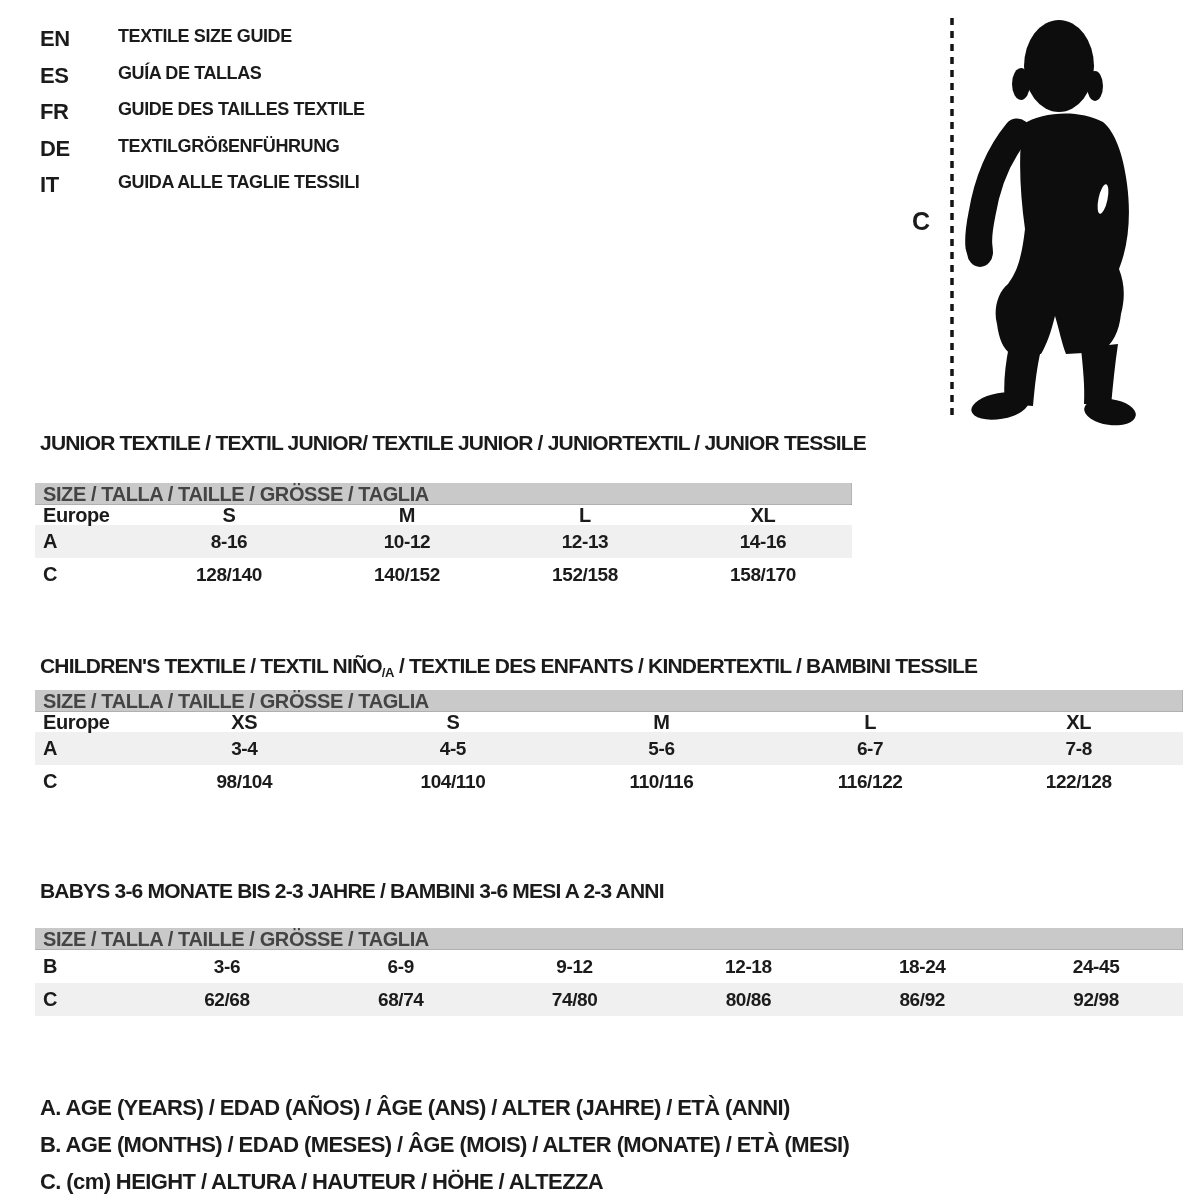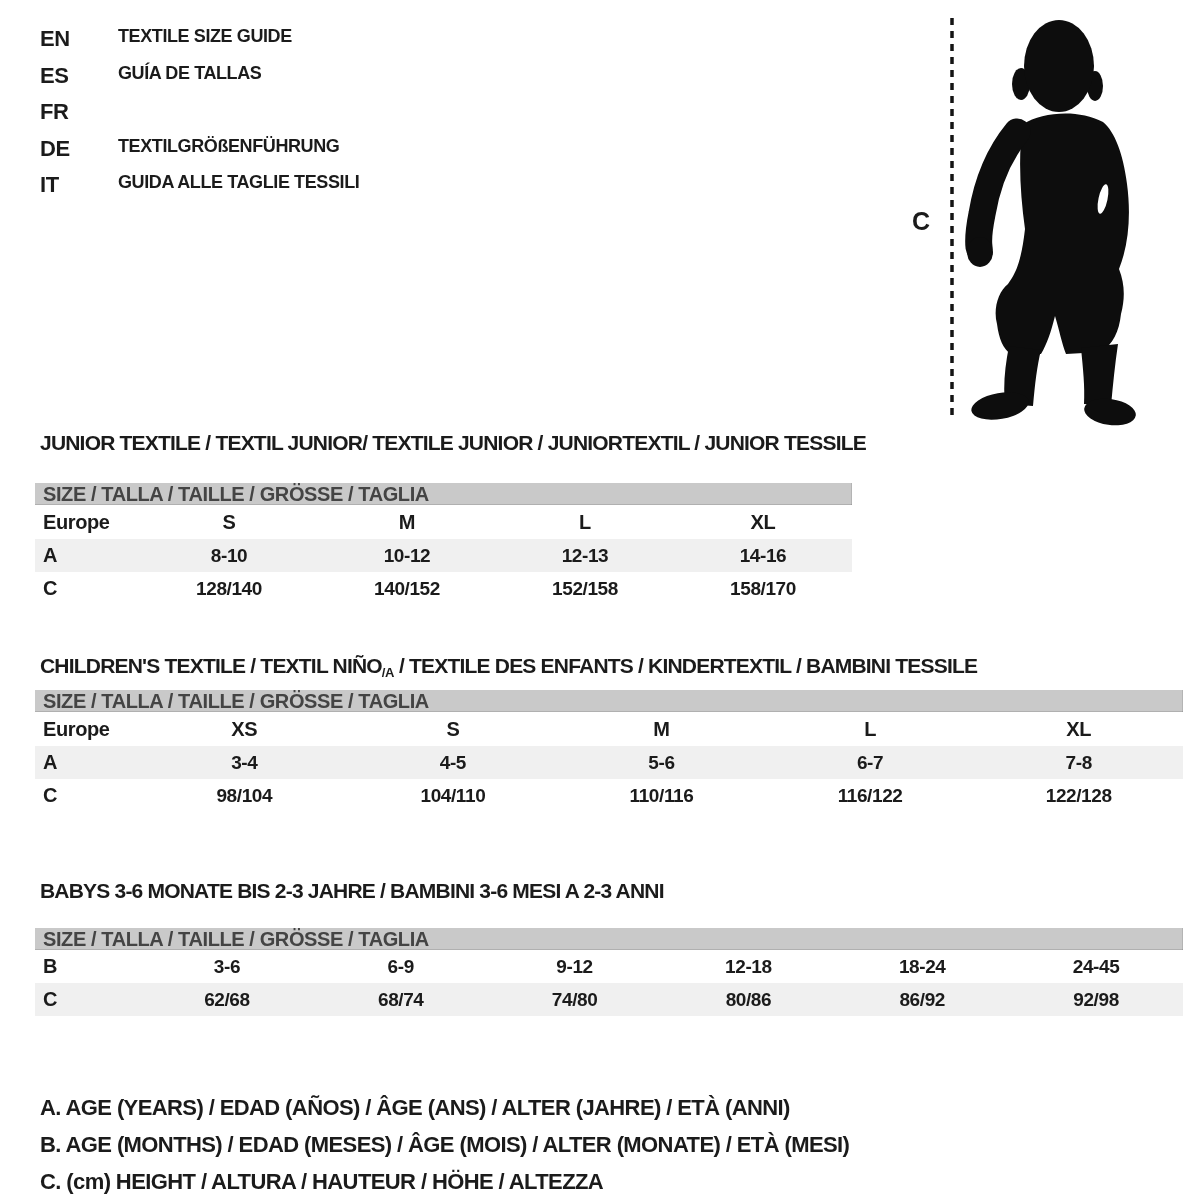--- a/index.html
+++ b/index.html
@@ -43,21 +43,21 @@
   
   .size-table{position:absolute;left:35px;}
   .size-bar{
     height:22px;background:var(--size-bar-bg);
     display:flex;align-items:center;
     padding-left:8px;box-sizing:border-box;
     font-weight:700;font-size:20px;color:var(--size-bar-text);
     box-shadow:inset 0 -1px 0 rgba(0,0,0,0.12), inset -1px 0 0 rgba(0,0,0,0.10);
   }
   .t-row{display:flex;align-items:center;height:33px;}
-  .t-row.header{height:34px;}
+  .t-row.header{height:20px;}
   .t-row.shaded{background:var(--shaded-row-bg);}
   .cell-label{
     width:105px;flex:0 0 105px;
     padding-left:8px;box-sizing:border-box;
     font-weight:700;font-size:20px;text-align:left;
   }
   .cell{
     flex:1 1 0;text-align:center;
     font-weight:700;font-size:19px;
   }
@@ -75,20 +75,21 @@
     <div class="lang-row">
       <span class="lang-code">EN</span>
       <span class="lang-text">TEXTILE SIZE GUIDE</span>
     </div>
     <div class="lang-row">
       <span class="lang-code">ES</span>
       <span class="lang-text">GUÍA DE TALLAS</span>
     </div>
     <div class="lang-row">
       <span class="lang-code">FR</span>
+      <span class="lang-text">GUIDE DES TAILLES TEXTILE</span>
     </div>
     <div class="lang-row">
       <span class="lang-code">DE</span>
       <span class="lang-text">TEXTILGRÖßENFÜHRUNG</span>
     </div>
     <div class="lang-row">
       <span class="lang-code">IT</span>
       <span class="lang-text">GUIDA ALLE TAGLIE TESSILI</span>
     </div>
   </div>
@@ -136,21 +137,21 @@
     <div class="size-bar">SIZE / TALLA / TAILLE / GRÖSSE / TAGLIA</div>
     <div class="t-row header">
       <div class="cell-label">Europe</div>
       <div class="cell">S</div>
       <div class="cell">M</div>
       <div class="cell">L</div>
       <div class="cell">XL</div>
     </div>
     <div class="t-row shaded">
       <div class="cell-label">A</div>
-      <div class="cell">8-10</div>
+      <div class="cell">8-16</div>
       <div class="cell">10-12</div>
       <div class="cell">12-13</div>
       <div class="cell">14-16</div>
     </div>
     <div class="t-row">
       <div class="cell-label">C</div>
       <div class="cell">128/140</div>
       <div class="cell">140/152</div>
       <div class="cell">152/158</div>
       <div class="cell">158/170</div>

